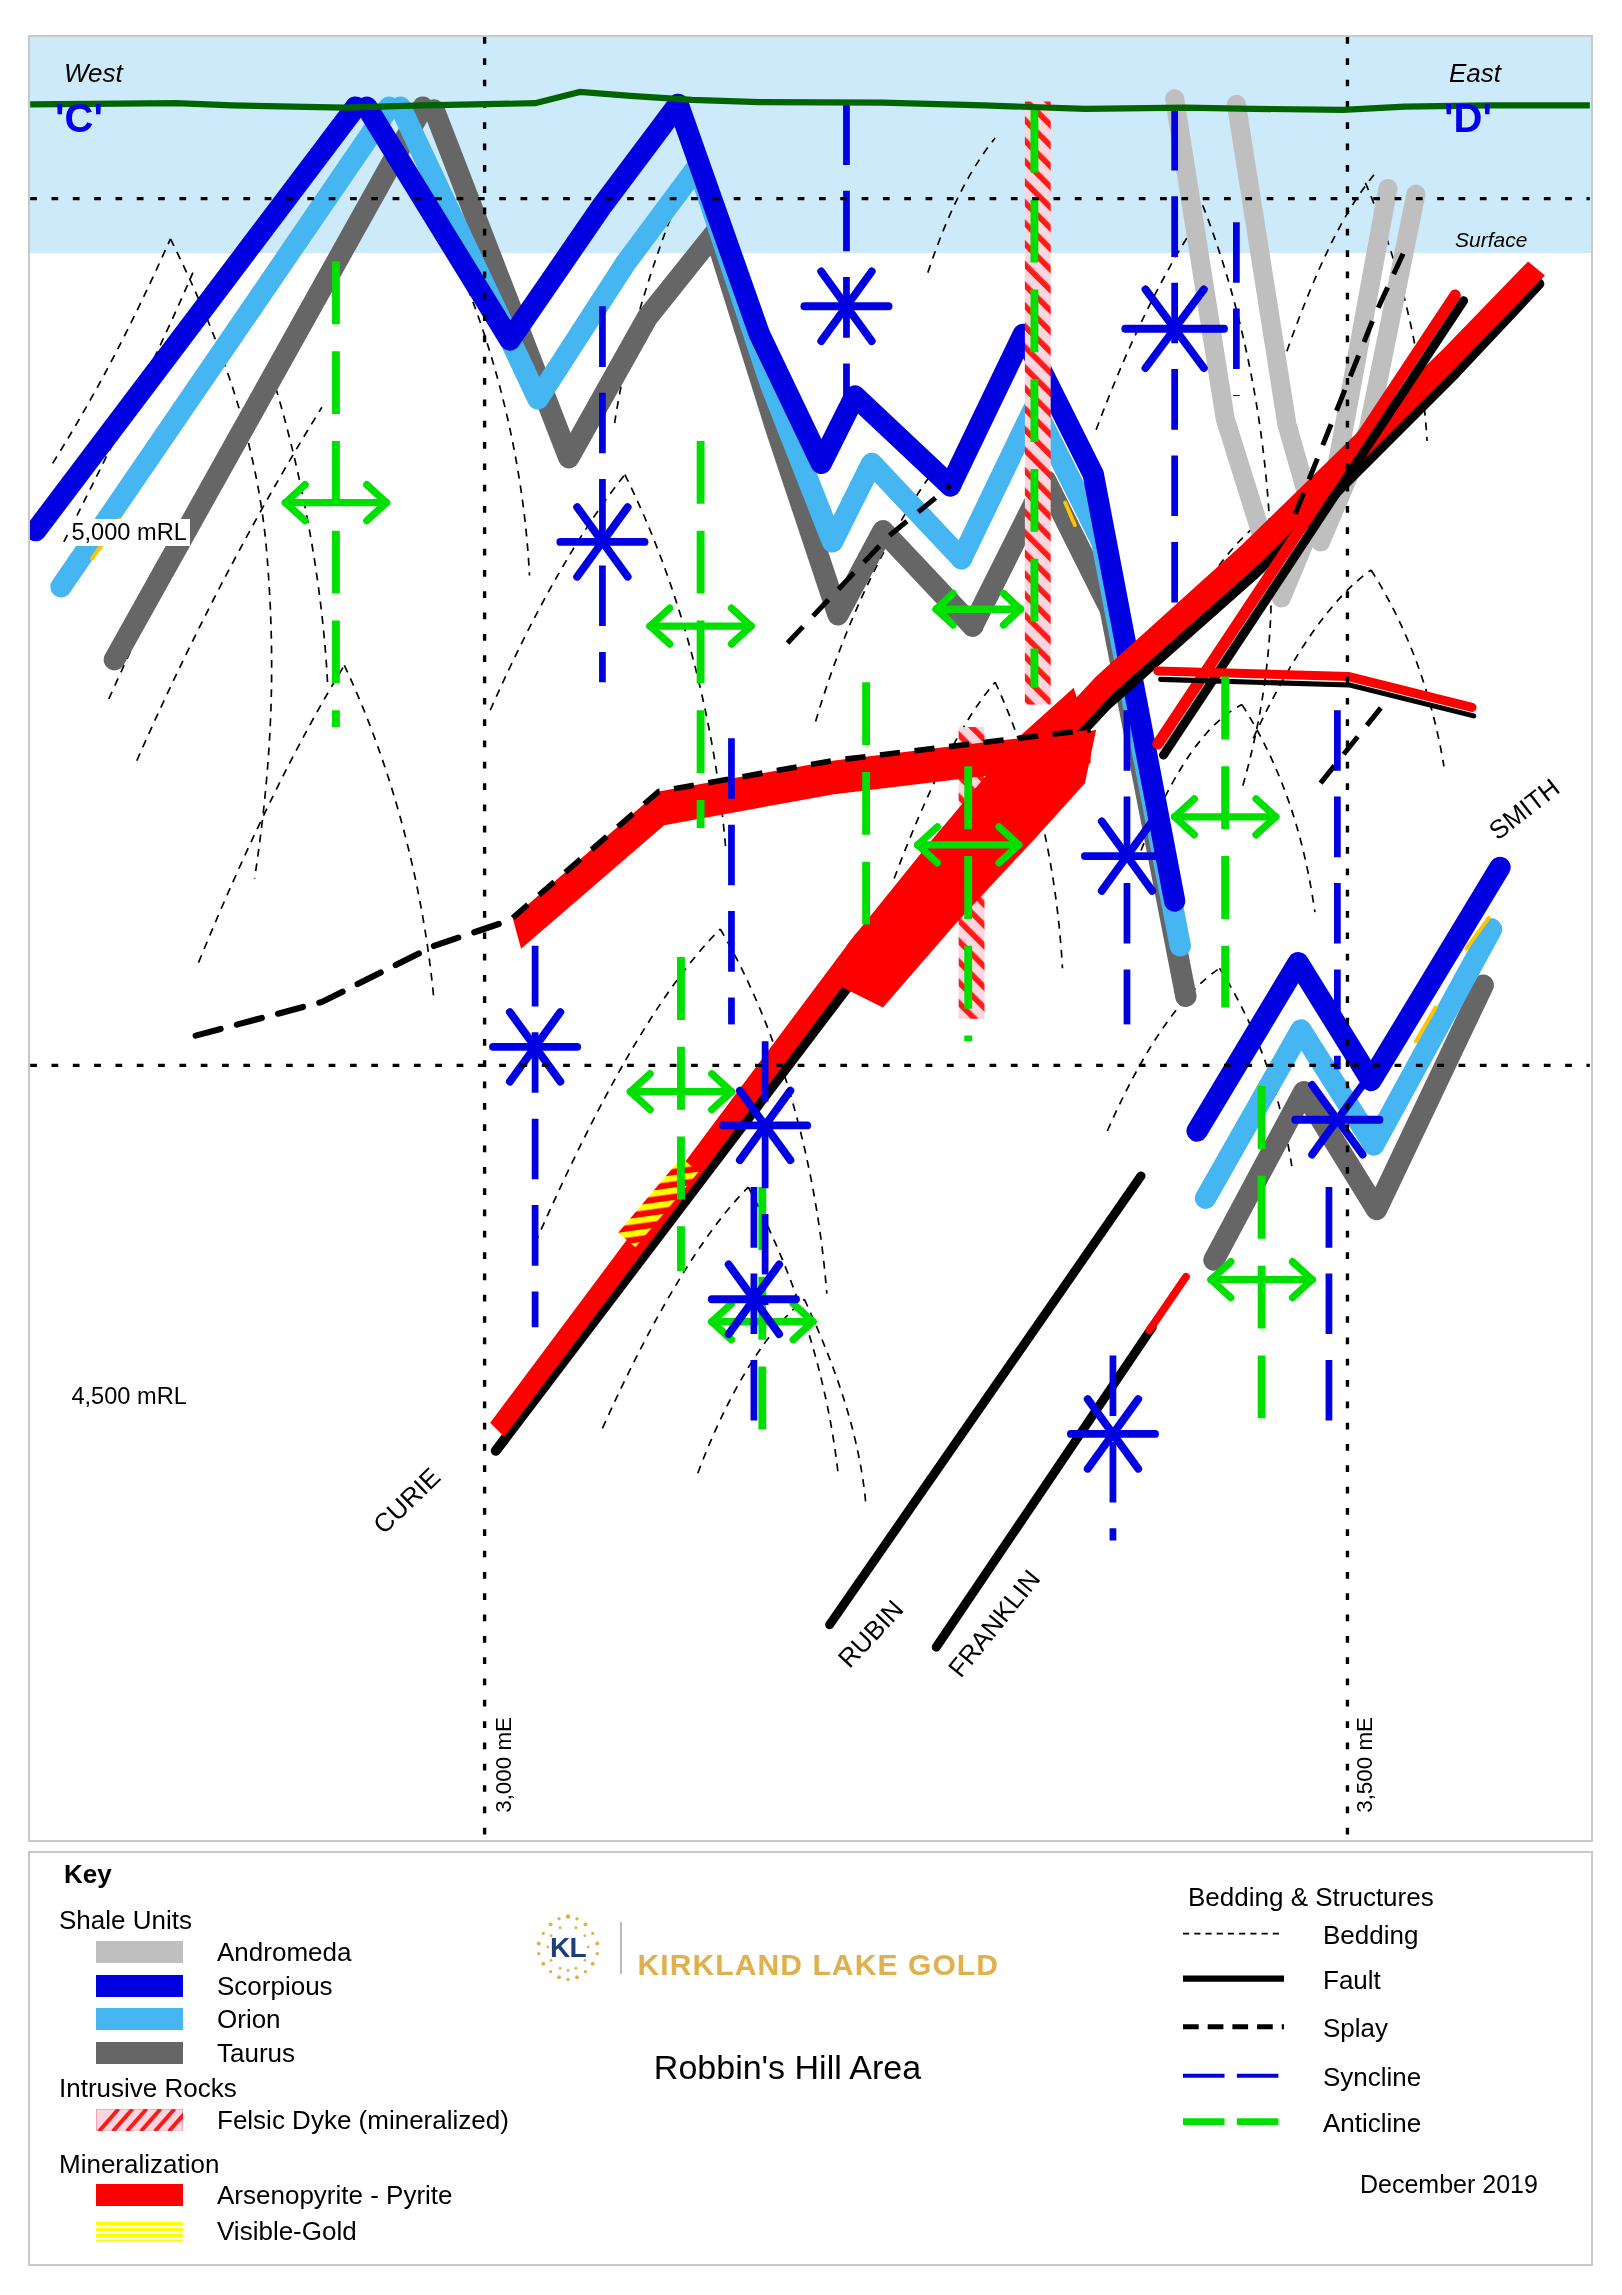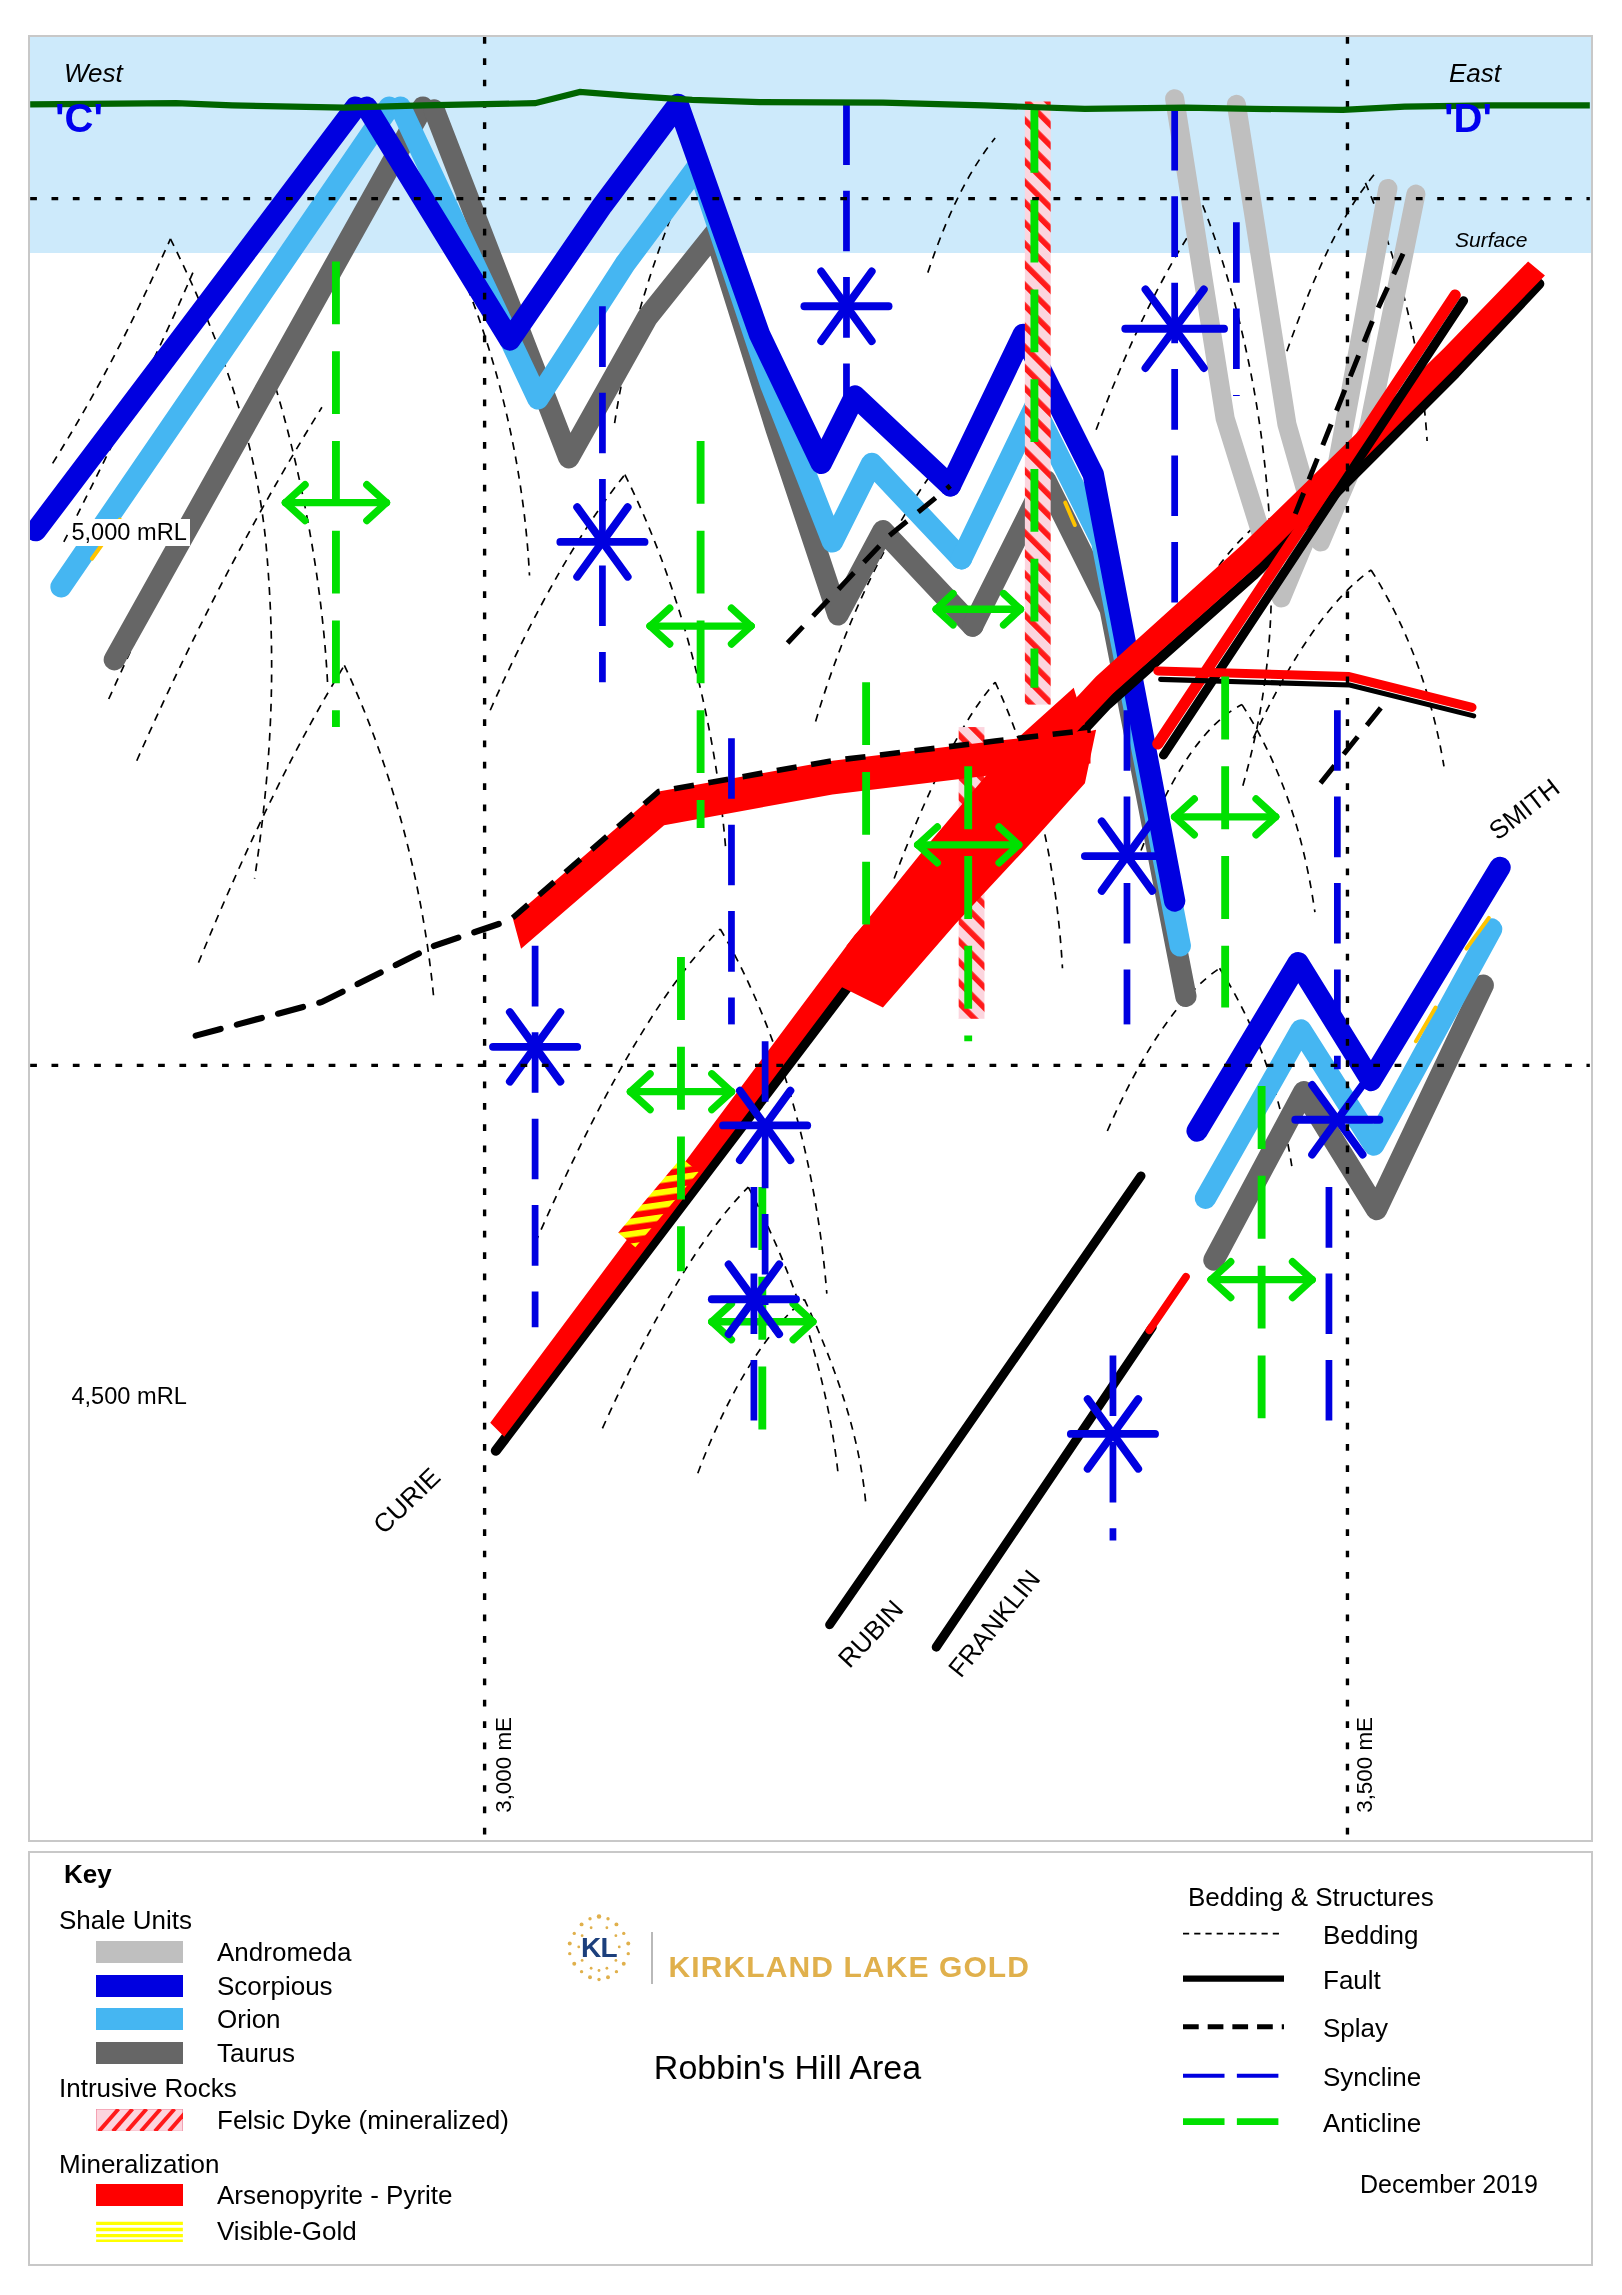--- a/index.html
+++ b/index.html
@@ -51,21 +51,21 @@
   .sub-intr{left:29px;top:220px;}
   .sub-min{left:29px;top:296px;}
   .sub-bed{left:1130px;top:29px;margin-left:28px;}
 
   .key-row{position:absolute;height:35px;}
   .key-sw{position:absolute;left:0;top:4.5px;width:87px;height:22.4px;}
   .key-txt{position:absolute;left:121px;top:1.1px;font-size:26px;white-space:nowrap;}
   .key-txt-r{position:absolute;left:140px;top:1.1px;font-size:26px;white-space:nowrap;}
   .key-sw-r{position:absolute;left:0;top:0;width:101px;height:26px;}
 
-  #logo{position:absolute;left:533px;top:59px;display:flex;align-items:flex-end;}
+  #logo{position:absolute;left:502px;top:59px;display:flex;align-items:center;}
   #logo-mark{position:relative;width:72px;height:72px;}
   #logo-kl{position:absolute;left:0;top:0;width:72px;height:72px;
            display:flex;align-items:center;justify-content:center;
            font-size:28px;font-weight:bold;color:#1c3f7c;letter-spacing:-0.6px;}
   #logo-div{width:2.2px;height:52px;background:#b9b9b9;margin:0 15.7px;}
   #logo-text{font-size:30px;font-weight:bold;color:#e0b04c;letter-spacing:1.1px;margin-top:33px;}
   #title1{position:absolute;left:393px;top:195px;width:729px;text-align:center;font-size:34px;font-weight:normal;}
   #title2{position:absolute;left:337px;top:254px;width:841px;text-align:center;font-size:34px;font-weight:bold;}
   #date{position:absolute;left:1330px;top:317px;font-size:25px;}
 </style>

